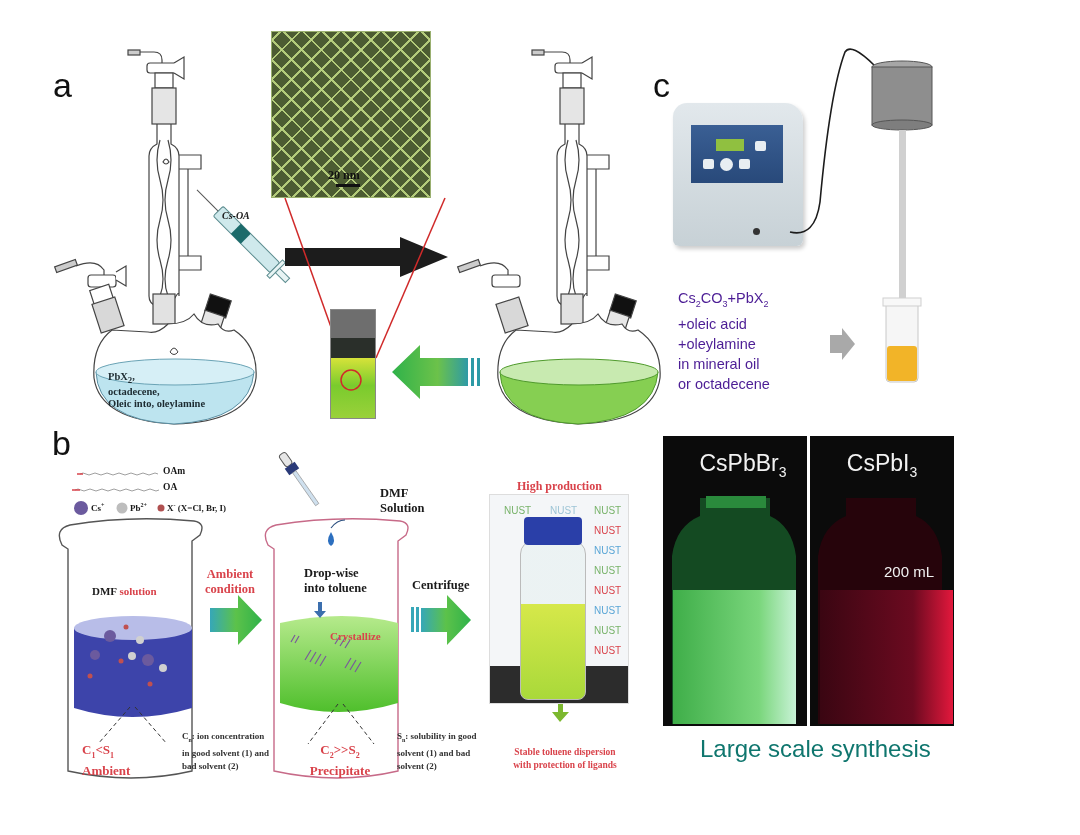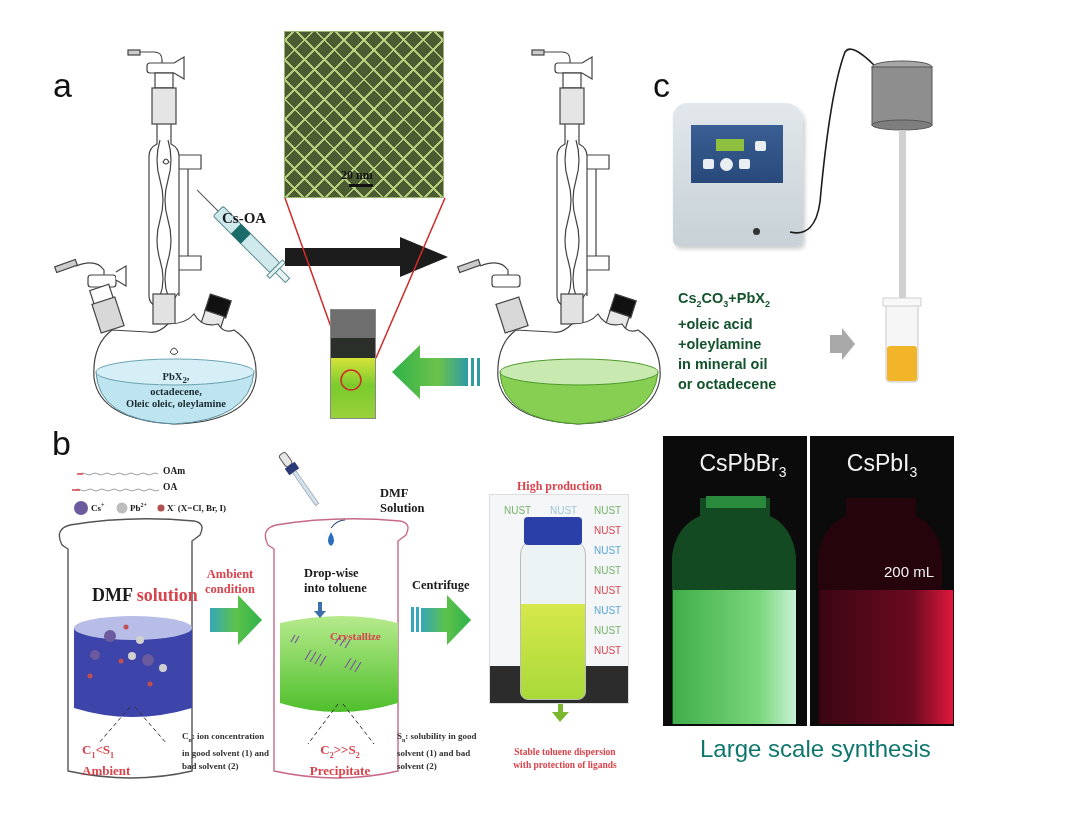--- a/index.html
+++ b/index.html
@@ -4,21 +4,21 @@
 <style>
   * { box-sizing: border-box; margin: 0; padding: 0; }
   html, body { width: 1080px; height: 835px; background: #ffffff; overflow: hidden; }
   body { position: relative; font-family: "Liberation Sans", sans-serif; color: #1a1a1a; }
   .abs { position: absolute; }
   .panel-label { font-family: "Liberation Sans", sans-serif; font-size: 34px; color: #111; line-height: 1; }
   .serif { font-family: "Liberation Serif", serif; font-weight: bold; }
   .red { color: #d9434b; }
   svg { position: absolute; overflow: visible; }
   .tem {
-    left: 284px; top: 31px; width: 160px; height: 167px;
+    left: 271px; top: 31px; width: 160px; height: 167px;
     background:
       repeating-linear-gradient(45deg, rgba(30,40,20,0) 0 12px, rgba(190,215,130,0.9) 12px 14px),
       repeating-linear-gradient(-45deg, rgba(30,40,20,0) 0 12px, rgba(190,215,130,0.9) 12px 14px),
       #4c5c32;
     border: 1px solid #9ab070;
     padding-left: 29px;
   }
   .tem-scale { position: absolute; left: 56px; top: 136px; font-family: "Liberation Serif", serif; font-weight: bold; font-size: 12px; color: #111; }
   .tem-bar { position: absolute; left: 64px; top: 152px; width: 24px; height: 3px; background: #111; }
   .vial {
@@ -32,21 +32,21 @@
     border: 1px solid #ddd;
   }
   .nust { position: absolute; font-size: 10px; font-family: "Liberation Sans", sans-serif; }
   .glow-title { position: absolute; top: 14px; width: 100%; text-align: center; color: #f2f2f2; font-size: 23px; }
   .glow-title sub { font-size: 14px; }
   .caption { left: 700px; top: 735px; font-size: 24px; color: #0f766e; }
   .pump-body { left: 673px; top: 103px; width: 130px; height: 143px; border-radius: 14px 18px 6px 6px; background: linear-gradient(180deg, #e2e8ec, #c7d1d6); box-shadow: 2px 3px 4px rgba(0,0,0,0.2); }
   .pump-panel { position: absolute; left: 18px; top: 22px; width: 92px; height: 58px; background: linear-gradient(180deg, #3a5f94, #28497a); }
   .pump-display { position: absolute; left: 25px; top: 14px; width: 28px; height: 12px; background: #90c040; }
   .pump-btn { position: absolute; width: 11px; height: 10px; background: #e8eef2; border-radius: 2px; }
-  .cs-text { left: 678px; top: 288px; font-weight: bold; font-size: 14.5px; line-height: 20px; color: #14532d; }
+  .cs-text { left: 678px; top: 288px; font-weight: normal; font-size: 14.5px; line-height: 20px; color: #4c1d95; }
   .cs-text sub { font-size: 9px; }
 </style>
 </head>
 <body>
 
 <div class="abs panel-label" style="left:53px; top:68px;">a</div>
 
 <svg width="1080" height="835" style="left:0;top:0;">
 
   <g stroke="#444" stroke-width="1.2" fill="none">
@@ -136,26 +136,26 @@
     <path d="M500 372 q80 -22 158 0 q-4 48 -80 52 q-76 -4 -78 -52z" fill="#86cf52" stroke="#4f9a2c" stroke-width="1"></path>
     <ellipse cx="579" cy="372" rx="79" ry="13" fill="#c8eab0" stroke="#4f9a2c" stroke-width="1"></ellipse>
   </g>
 </svg>
 
 <div class="abs tem">
   <span class="tem-scale">20 nm</span>
   <span class="tem-bar"></span>
 </div>
 
-<div class="abs serif" style="left:222px; top:210px; font-size:15px;">Cs-OA</div>
-
-<div class="abs serif" style="left:108px; top:371px; width:136px; text-align:center; font-size:10.5px; line-height:12px; color:#1c2a30;">
+<div class="abs serif" style="left:222px; top:210px; font-size:10px;font-style:italic;">Cs-OA</div>
+
+<div class="abs serif" style="left:108px; top:371px; width:136px; font-size:10.5px; line-height:12px; color:#1c2a30;">
   <div><span>PbX</span><sub>2</sub><span>,</span></div>
   <div>octadecene,</div>
-  <div>Oleic oleic, oleylamine</div>
+  <div>Oleic into, oleylamine</div>
 </div>
 
 <div class="abs vial"></div>
 <svg width="60" height="60" style="left:330px; top:355px;">
   <circle cx="21" cy="25" r="10" fill="none" stroke="#d02a2a" stroke-width="1.5"></circle>
 </svg>
 
 <div class="abs panel-label" style="left:653px; top:68px;">c</div>
 
 <div class="abs pump-body">
@@ -286,21 +286,21 @@
     <rect x="820" y="590" width="133" height="134" fill="url(#redGlow)"></rect>
   </g>
 </svg>
 
 <div class="abs serif" style="left:163px; top:466px; font-size:9.5px;">OAm</div>
 <div class="abs serif" style="left:163px; top:482px; font-size:9.5px;text-align:center;">OA</div>
 <div class="abs serif" style="left:91px; top:502px; font-size:9px;"><span>Cs</span><sup style="font-size:6px;">+</sup></div>
 <div class="abs serif" style="left:130px; top:502px; font-size:9px;"><span>Pb</span><sup style="font-size:6px;">2+</sup></div>
 <div class="abs serif" style="left:167px; top:502px; font-size:9px;"><span>X</span><sup style="font-size:6px;">-</sup> <span>(X=Cl, Br, I)</span></div>
 
-<div class="abs serif" style="left:92px; top:585px; font-size:18px;"><span>DMF</span> <span class="red">solution</span></div>
+<div class="abs serif" style="left:92px; top:585px; font-size:11px;"><span>DMF</span> <span class="red">solution</span></div>
 
 <div class="abs serif red" style="left:205px; top:567px; font-size:12.5px; line-height:15px; text-align:center;">
     <div>Ambient</div>
     <div>condition</div>
   </div>
 
 <div class="abs serif" style="left:380px; top:486px; font-size:12.5px; line-height:15px;">
     <div>DMF</div>
     <div>Solution</div>
   </div>

